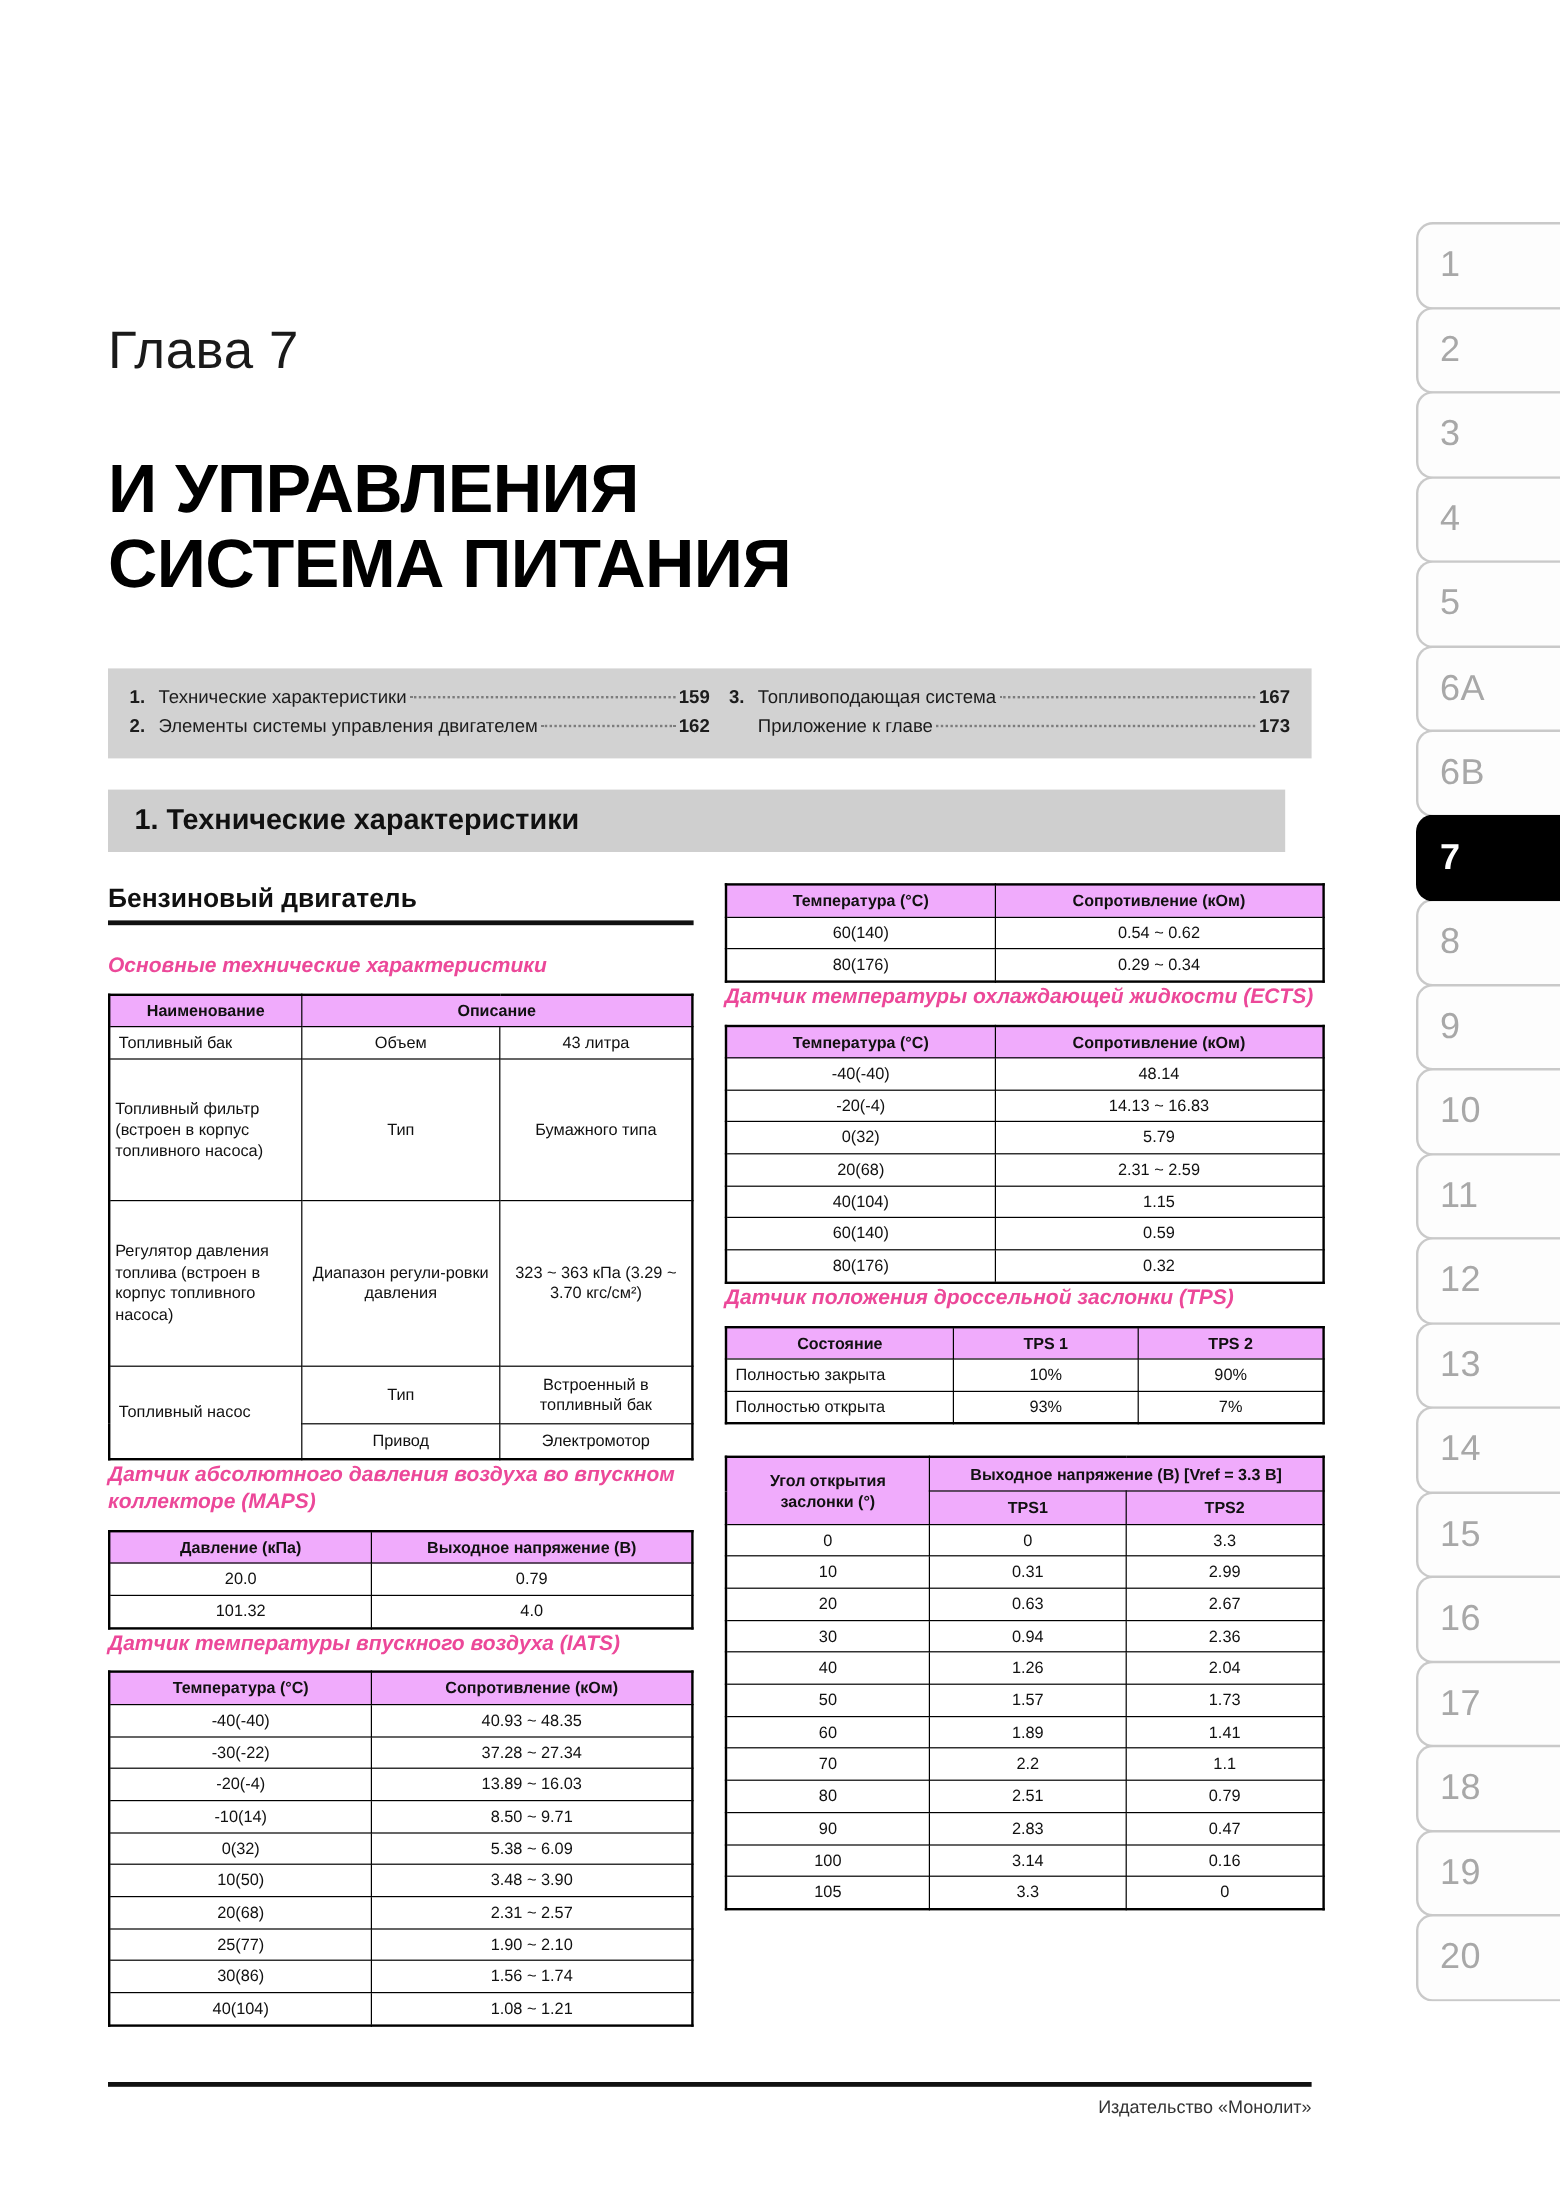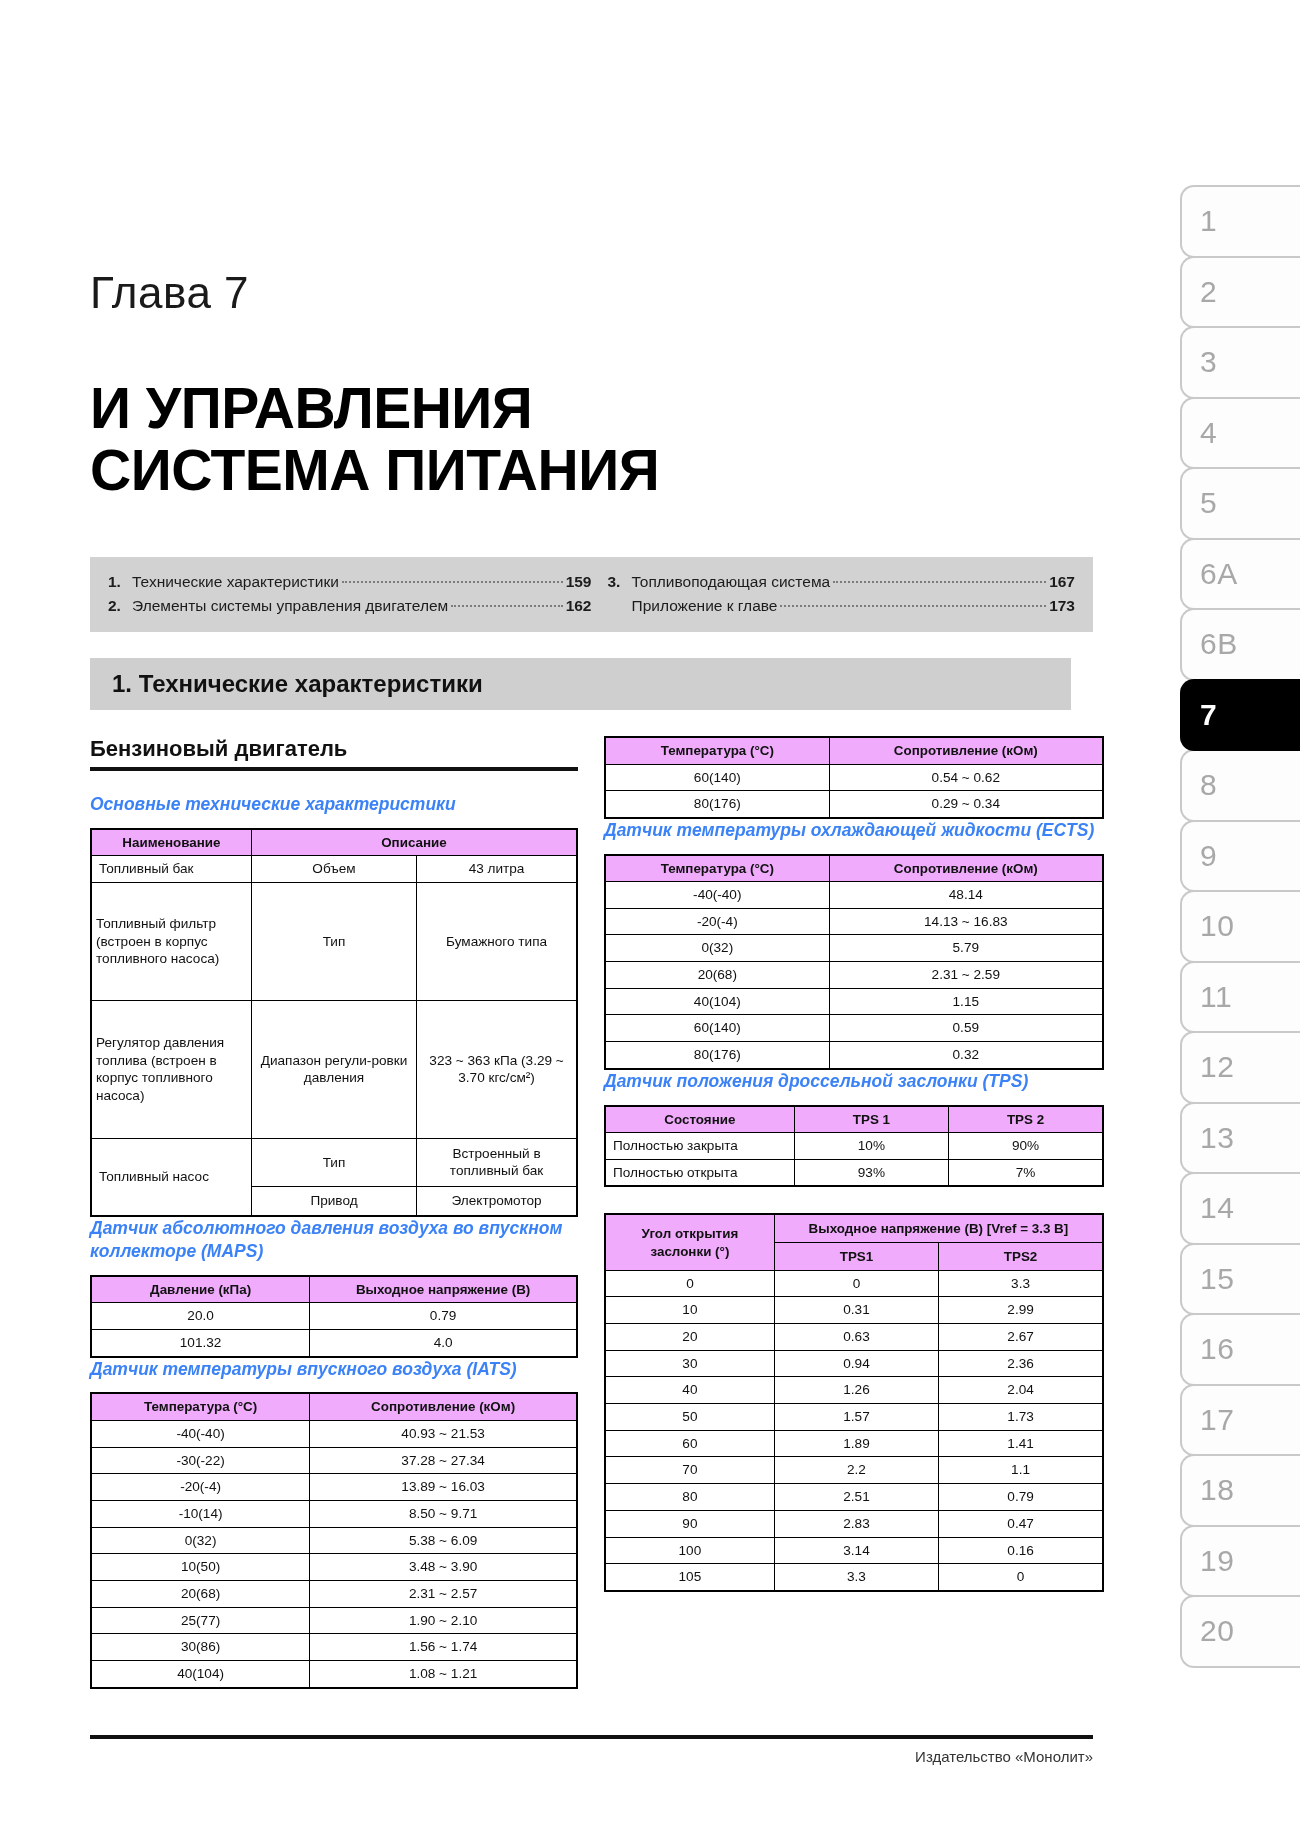--- a/index.html
+++ b/index.html
@@ -87,21 +87,21 @@
   .cols { display:flex; margin-top:26px; gap:26px; }
   .col { width:488px; }
   .col.right { width:500px; padding-top:0; }
 
   h3.sub {
     font-size:22px; font-weight:700; margin:0 0 5px 0; color:#111;
   }
   .rule { border-bottom:4px solid #111; width:100%; margin-bottom:22px; }
   h4.it {
     font-size:17.5px; font-weight:700; font-style:italic;
-    margin:0 0 12px 0; line-height:1.3; color:#3b82f6;
+    margin:0 0 12px 0; line-height:1.3; color:#ec4899;
   }
   .sp-top-2 { margin-top:26px; }
 
   table.t {
     border-collapse:collapse; width:100%;
     font-size:13.6px; color:#111;
     border:2.5px solid #000;
     table-layout:fixed;
   }
   table.t th, table.t td {
@@ -284,21 +284,21 @@
             </colgroup>
           <thead>
             <tr>
               <th>Температура (°C)</th>
               <th>Сопротивление (кОм)</th>
             </tr>
           </thead>
           <tbody id="iats-body">
               <tr>
                 <td>-40(-40)</td>
-                <td>40.93 ~ 21.53</td>
+                <td>40.93 ~ 48.35</td>
               </tr>
               <tr>
                 <td>-30(-22)</td>
                 <td>37.28 ~ 27.34</td>
               </tr>
               <tr>
                 <td>-20(-4)</td>
                 <td>13.89 ~ 16.03</td>
               </tr>
               <tr>

